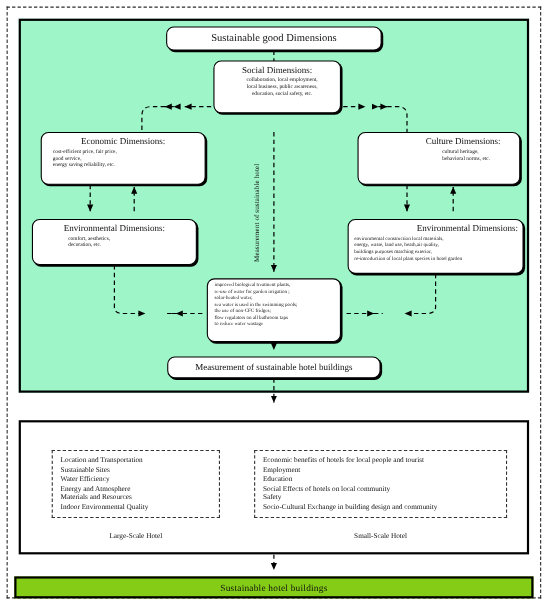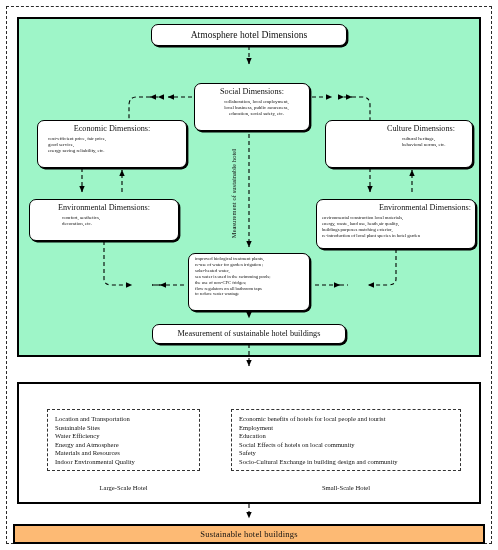--- a/index.html
+++ b/index.html
@@ -19,21 +19,21 @@
     background:#9ef5c8;border:2.6px solid #000;box-sizing:border-box;
   }
   
   .result-panel{
     position:absolute;left:17px;top:382px;width:464px;height:122px;
     background:#ffffff;border:2.2px solid #000;box-sizing:border-box;
   }
   
   .bottom-bar{
     position:absolute;left:13px;top:524px;width:472px;height:20px;
-    background:#fdba74;border:2.2px solid #000;box-sizing:border-box;
+    background:#84cc16;border:2.2px solid #000;box-sizing:border-box;
     display:flex;align-items:center;justify-content:center;
   }
   .bottom-bar span{font-size:8.5px;letter-spacing:.2px;}
 
   
   .node{
     position:absolute;background:#fff;border:1.6px solid #000;
     border-radius:7px;box-sizing:border-box;
     box-shadow:1.4px 1.4px 0 #000;
     padding:2px 4px;
@@ -45,21 +45,21 @@
   .node .bd{
     display:block;font-size:4.9px;line-height:6.2px;
     white-space:pre-line;
   }
   .node.center-hd .bd{text-align:center;}
 
   
   #n-title{left:151px;top:24px;width:196px;height:22px;display:flex;
            align-items:center;justify-content:center;}
   #n-title .hd{font-size:9.6px;margin:0;}
-  #n-social{left:194px;top:83px;width:116px;height:48px;}
+  #n-social{left:194px;top:55px;width:116px;height:48px;}
   #n-social .bd{padding-left:9px;}
   #n-econ{left:37px;top:120px;width:150px;height:48px;}
   #n-econ .bd{padding-left:6px;}
   #n-cult{left:325px;top:120px;width:148px;height:48px;padding-left:48px;}
   #n-cult .bd{padding-left:28px;}
   #n-arch{left:29px;top:199px;width:150px;height:42px;}
   #n-arch .bd{padding-left:28px;}
   #n-env{left:316px;top:199px;width:160px;height:50px;}
   #n-env .hd{text-align:right;}
   #n-env .bd{padding-left:1px;font-size:4.7px;line-height:6px;}
@@ -160,21 +160,21 @@
       <path d="M199,440 L213,440"></path>
 
       <path d="M123,471 L123,480" marker-end="url(#ah)"></path>
       <path d="M346,471 L346,480" marker-end="url(#ah)"></path>
 
       <path d="M249,504 L249,518" marker-end="url(#ah)"></path>
     </g>
   </svg>
 
   <div class="node" id="n-title">
-    <span class="hd">Atmosphere hotel Dimensions</span>
+    <span class="hd">Sustainable good Dimensions</span>
   </div>
 
   <div class="node center-hd" id="n-social">
     <span class="hd">Social Dimensions:</span>
     <span class="bd">collaboration, local employment,
 local business, public awareness,
 education, social safety, etc.</span>
   </div>
 
   <div class="node" id="n-econ">

